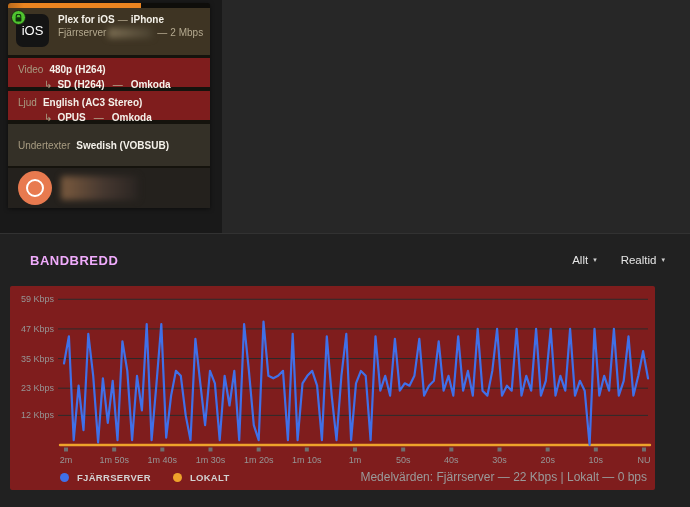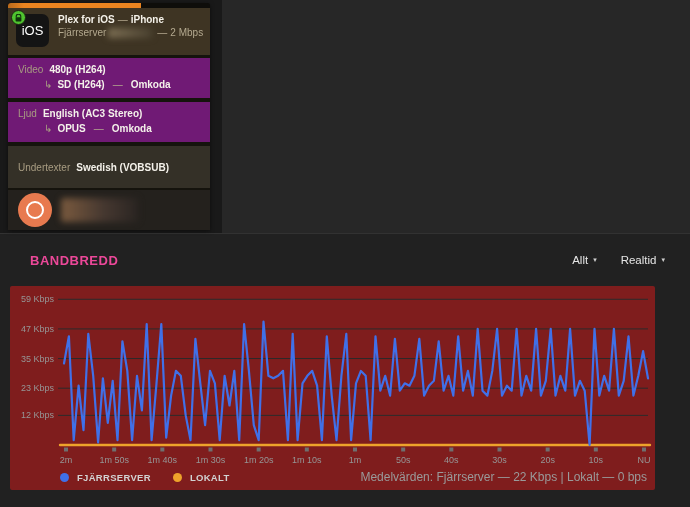--- a/index.html
+++ b/index.html
@@ -13,21 +13,21 @@
   .bg-top-left{position:absolute;left:0;top:0;width:222px;height:233px;background:#191919;}
   .bg-top-right{position:absolute;left:222px;top:0;width:468px;height:233px;background:#272727;}
   .h-divider{position:absolute;left:0;top:233px;width:690px;height:1px;background:#323232;}
 
   
   .session-card{position:absolute;left:8px;top:3px;width:202px;background:#15130d;border-radius:3px 3px 0 0;overflow:hidden;box-shadow:0 1px 4px rgba(0,0,0,.5);}
   .progress-track{height:5px;width:100%;background:#0e0d0a;position:relative;}
   .progress-fill{height:100%;background:linear-gradient(90deg,#b96a1d,#ea8420 12%,#ea8420);}
   .sec{position:relative;font-size:10px;line-height:13px;}
   .sec.header{height:47px;background:#3e3423;margin-bottom:3px;}
-  .sec.video,.sec.audio{height:40px;background:#701a75;margin-bottom:4px;padding-top:5px;box-sizing:border-box;}
+  .sec.video,.sec.audio{height:29px;background:#7f1d1d;margin-bottom:4px;padding-top:5px;box-sizing:border-box;}
   .sec.audio{margin-bottom:4px;}
   .sec.subs{height:42px;background:#343027;margin-bottom:2px;display:flex;align-items:center;}
   .sec.user{height:40px;background:#24211d;}
   .ios-logo{position:absolute;left:8px;top:6px;width:33px;height:33px;background:#141414;border-radius:7px;display:flex;align-items:center;justify-content:center;color:#fff;font-size:13px;font-weight:400;letter-spacing:0;}
   .lock-badge{position:absolute;left:3px;top:2px;width:13px;height:13px;background:#4fc32f;border:1px solid #1d2413;border-radius:50%;z-index:2;display:flex;align-items:center;justify-content:center;}
   .head-text{position:absolute;left:50px;top:5px;right:4px;}
   .hl-strong{color:#f5f2ea;font-weight:bold;}
   .hl-dim{color:#b4a98f;}
   .sep{margin:0 3px;color:#b4a98f;}
   .blur-ip{display:inline-block;width:44px;height:10px;border-radius:2px;vertical-align:middle;background:linear-gradient(90deg,#7d6f54,#4a4130);filter:blur(3px);margin:0 2px;}
@@ -36,21 +36,21 @@
   .lbl{color:#a89c82;}
   .val{color:#f4f1ea;font-weight:bold;}
   .arrow{color:#a89c82;font-size:10px;}
   .subs .row{align-items:center;}
   .avatar{position:absolute;left:10px;top:3px;width:34px;height:34px;border-radius:50%;background:#e87a4f;display:flex;align-items:center;justify-content:center;}
   .avatar-ring{width:14px;height:14px;border:2.5px solid #fff;border-radius:50%;}
   .blur-name{position:absolute;left:53px;top:8px;width:77px;height:24px;border-radius:3px;background:linear-gradient(90deg,#7a5a3e 0%,#463830 55%,#2a2522 100%);filter:blur(3px);}
 
   
   .bw-header{position:absolute;left:30px;top:249px;width:635px;height:22px;display:flex;align-items:center;justify-content:space-between;}
-  .bw-title{color:#ec4899;font-size:13px;font-weight:bold;letter-spacing:.5px;}
+  .bw-title{color:#f0abfc;font-size:13px;font-weight:bold;letter-spacing:.5px;}
   .bw-filters{display:flex;gap:24px;}
   .dd{color:#e6e6e6;font-size:11.5px;cursor:pointer;display:flex;align-items:center;}
   .dd .caret{font-size:7px;margin-left:5px;color:#cfcfcf;}
 
   .chart-panel{position:absolute;left:10px;top:286px;width:645px;height:204px;background:#7f1d1d;border-radius:2px;}
   #chart-svg{position:absolute;left:0;top:0;width:645px;height:182px;}
   .ylabel{position:absolute;width:44px;text-align:right;font-size:9px;color:#969696;}
   .xlabel{position:absolute;top:169px;width:48px;margin-left:-24px;text-align:center;font-size:9px;color:#969696;}
   .legend-row{position:absolute;left:50px;right:8px;top:183px;height:16px;display:flex;align-items:center;justify-content:space-between;}
   .legend{display:flex;align-items:center;gap:10px;}

